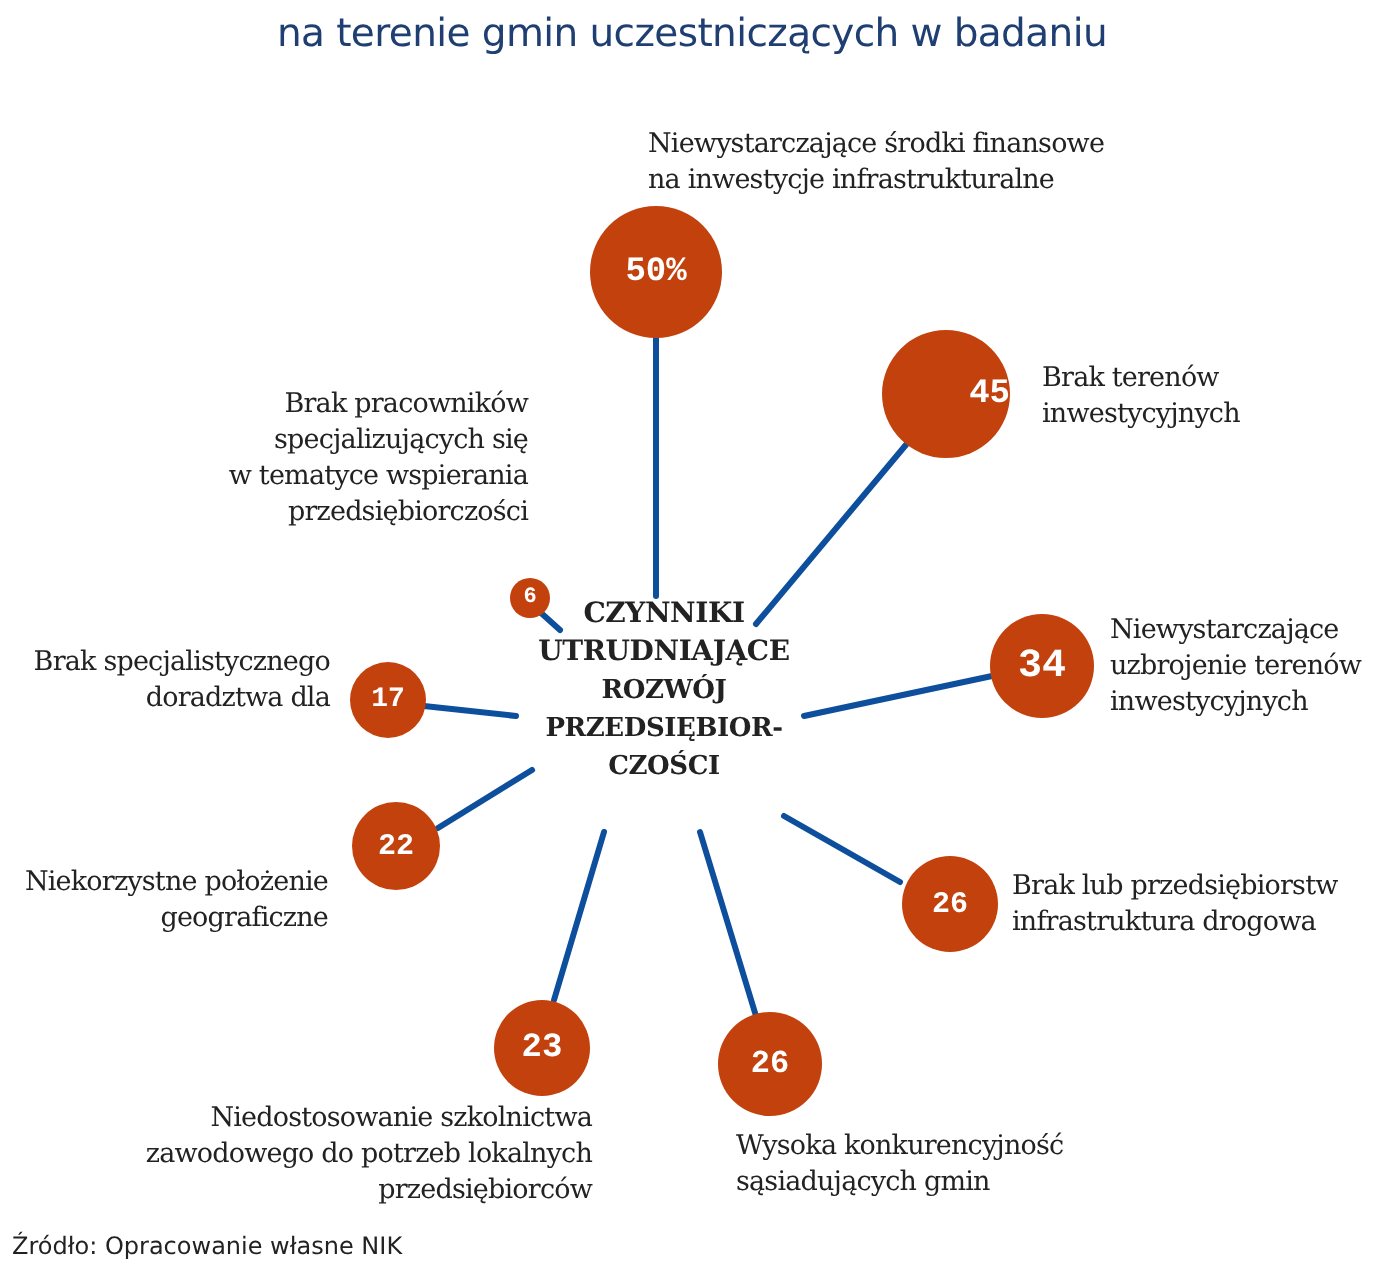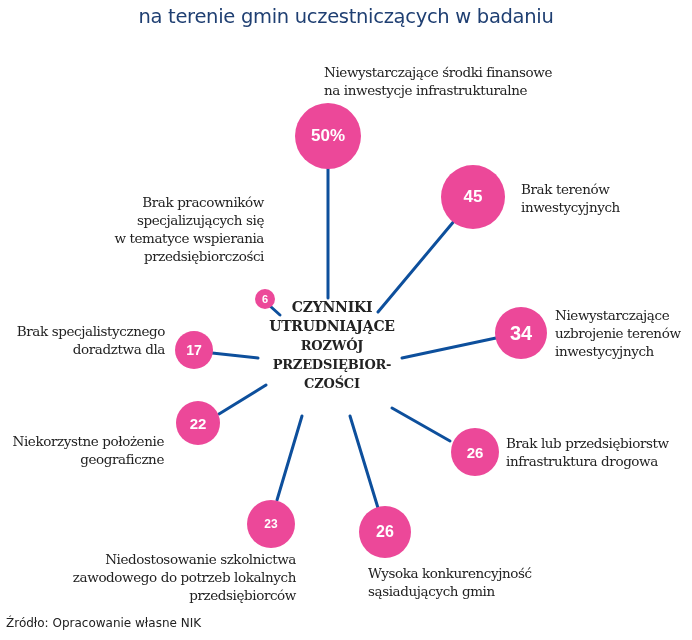--- a/index.html
+++ b/index.html
@@ -1,21 +1,21 @@
 <!DOCTYPE html>
 <html><head>
 <meta charset="utf-8">
 <style>
   html,body{margin:0;padding:0;background:#fff;}
   body{width:692px;height:640px;position:relative;overflow:hidden;}
   .title{position:absolute;left:0;width:692px;top:4px;text-align:center;
     font-family:"DejaVu Sans",sans-serif;font-size:19.5px;line-height:25px;color:#1f3f72;font-weight:normal;letter-spacing:-0.3px;}
   svg.lines{position:absolute;left:0;top:0;}
-  .circle{position:absolute;border-radius:50%;background:#ec4899;color:#fff;
-    font-family:Liberation Sans, sans-serif;font-weight:bold;display:flex;align-items:center;justify-content:center;}
+  .circle{position:absolute;border-radius:50%;background:#c2410c;color:#fff;
+    font-family:Liberation Mono, monospace;font-weight:bold;display:flex;align-items:center;justify-content:center;}
   .lbl{position:absolute;font-family:"DejaVu Serif",serif;font-size:13.5px;line-height:18px;color:#222;letter-spacing:-0.4px;}
   .r{text-align:right;}
   .center{position:absolute;left:252px;top:298px;width:160px;text-align:center;
     font-family:"DejaVu Serif",serif;color:#222;font-size:13px;line-height:19px;letter-spacing:-0.2px;font-weight:bold;}
   .center b{display:block;font-size:14px;}
   .center span{display:block;}
   .source{position:absolute;left:6px;top:616px;font-family:"DejaVu Sans",sans-serif;font-size:12px;color:#222;}
 </style>
 </head>
 <body>
@@ -39,21 +39,21 @@
 </svg>
 
 <div class="circle" style="left:295px;top:103px;width:66px;height:66px;font-size:17px;">
     <span>50%</span>
   </div>
 <div class="lbl" style="left:324px;top:63px;">
   <div>Niewystarczające środki finansowe</div>
   <div>na inwestycje infrastrukturalne</div>
 </div>
 
-<div class="circle" style="left:441px;top:165px;width:64px;height:64px;font-size:17px;">
+<div class="circle" style="left:441px;top:165px;width:64px;height:64px;font-size:17px;justify-content:flex-end;">
     <span>45</span>
   </div>
 <div class="lbl" style="left:509px;top:180px;margin-left:12px;">
   <div>Brak terenów</div>
   <div>inwestycyjnych</div>
 </div>
 
 <div class="circle" style="left:495px;top:307px;width:52px;height:52px;font-size:20px;">
     <span>34</span>
   </div>
@@ -72,21 +72,21 @@
 </div>
 
 <div class="circle" style="left:359px;top:506px;width:52px;height:52px;font-size:16px;">
     <span>26</span>
   </div>
 <div class="lbl" style="left:368px;top:564px;">
   <div>Wysoka konkurencyjność</div>
   <div>sąsiadujących gmin</div>
 </div>
 
-<div class="circle" style="left:247px;top:500px;width:48px;height:48px;font-size:12px;">
+<div class="circle" style="left:247px;top:500px;width:48px;height:48px;font-size:17px;">
     <span>23</span>
   </div>
 <div class="lbl r" style="right:396px;top:550px;">
   <div>Niedostosowanie szkolnictwa</div>
   <div>zawodowego do potrzeb lokalnych</div>
   <div>przedsiębiorców</div>
 </div>
 
 <div class="circle" style="left:176px;top:401px;width:44px;height:44px;font-size:15px;">
     <span>22</span>

